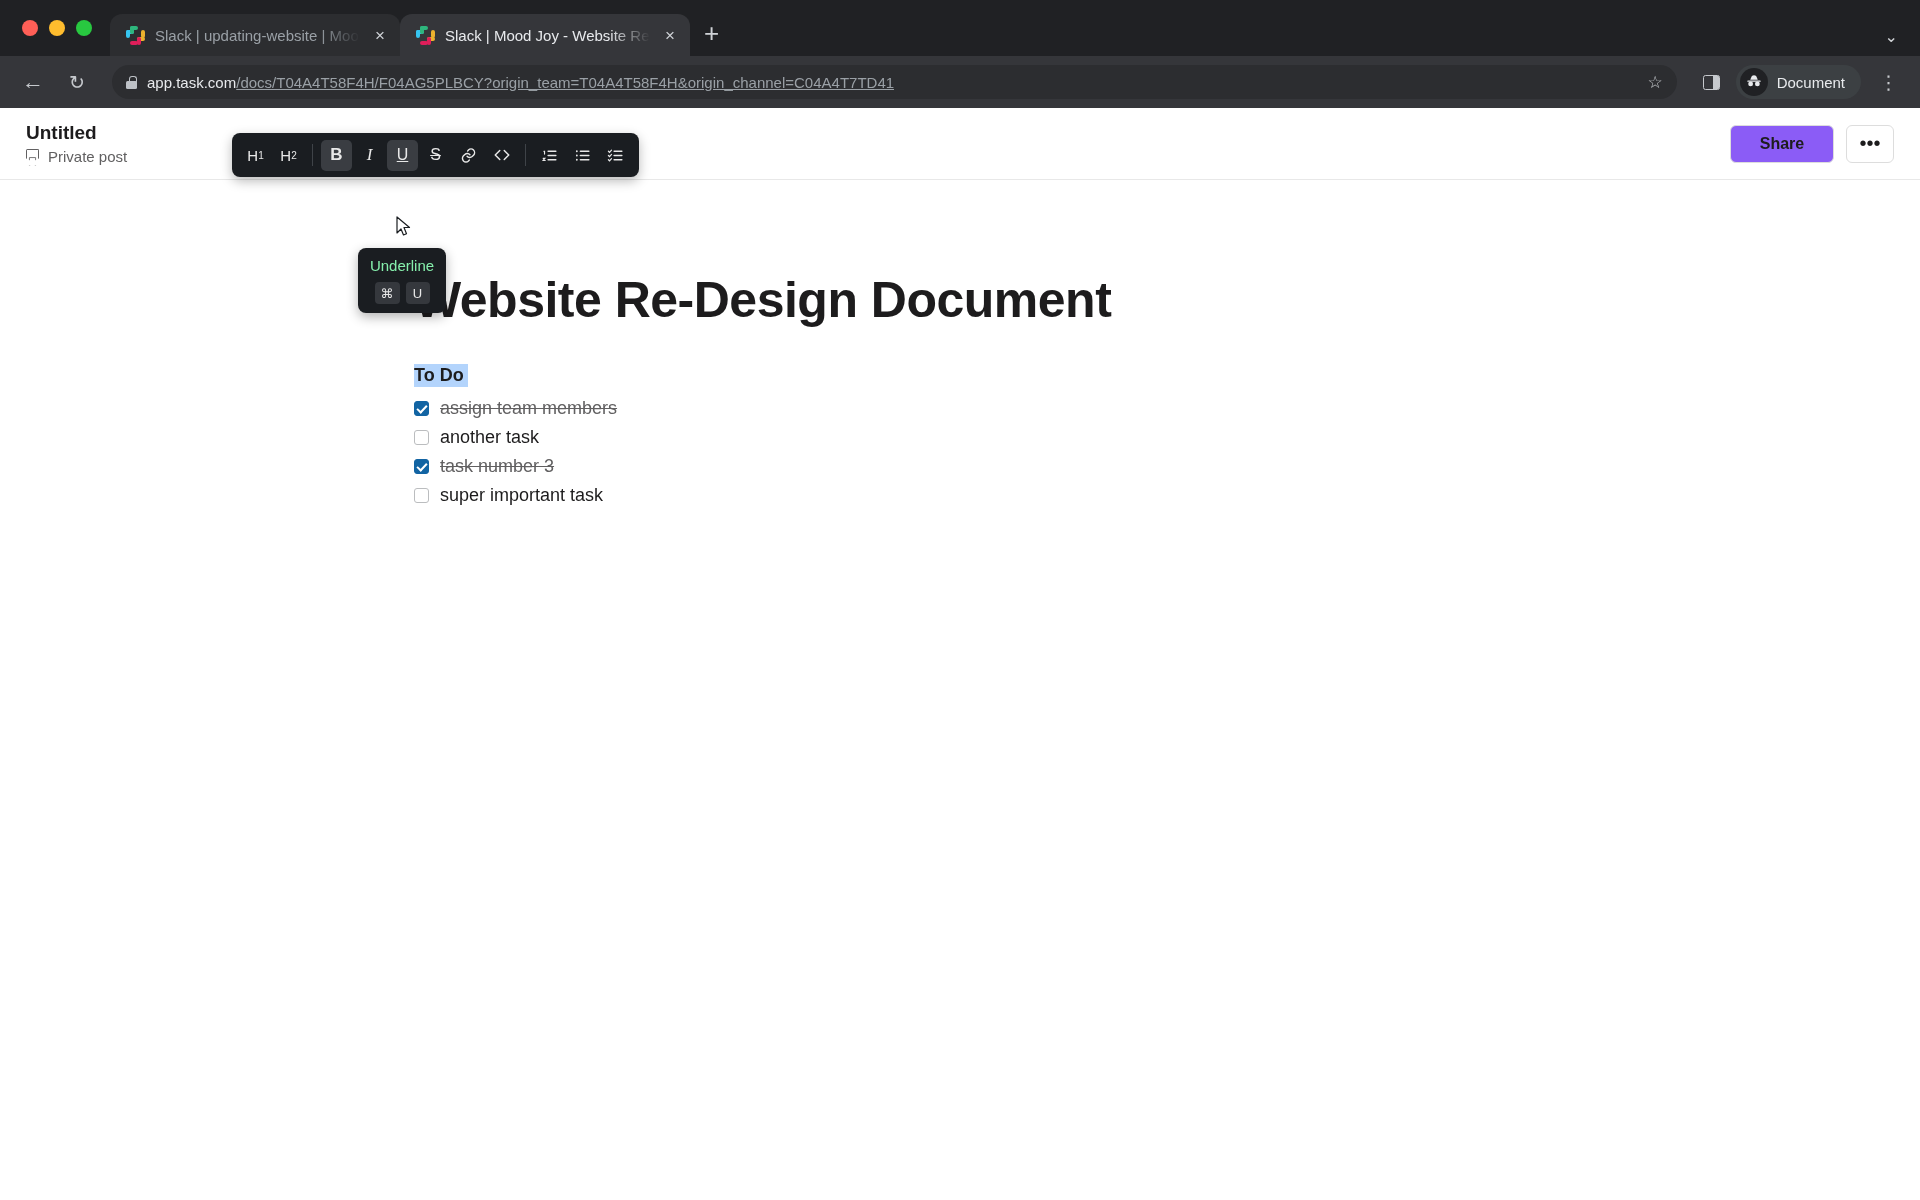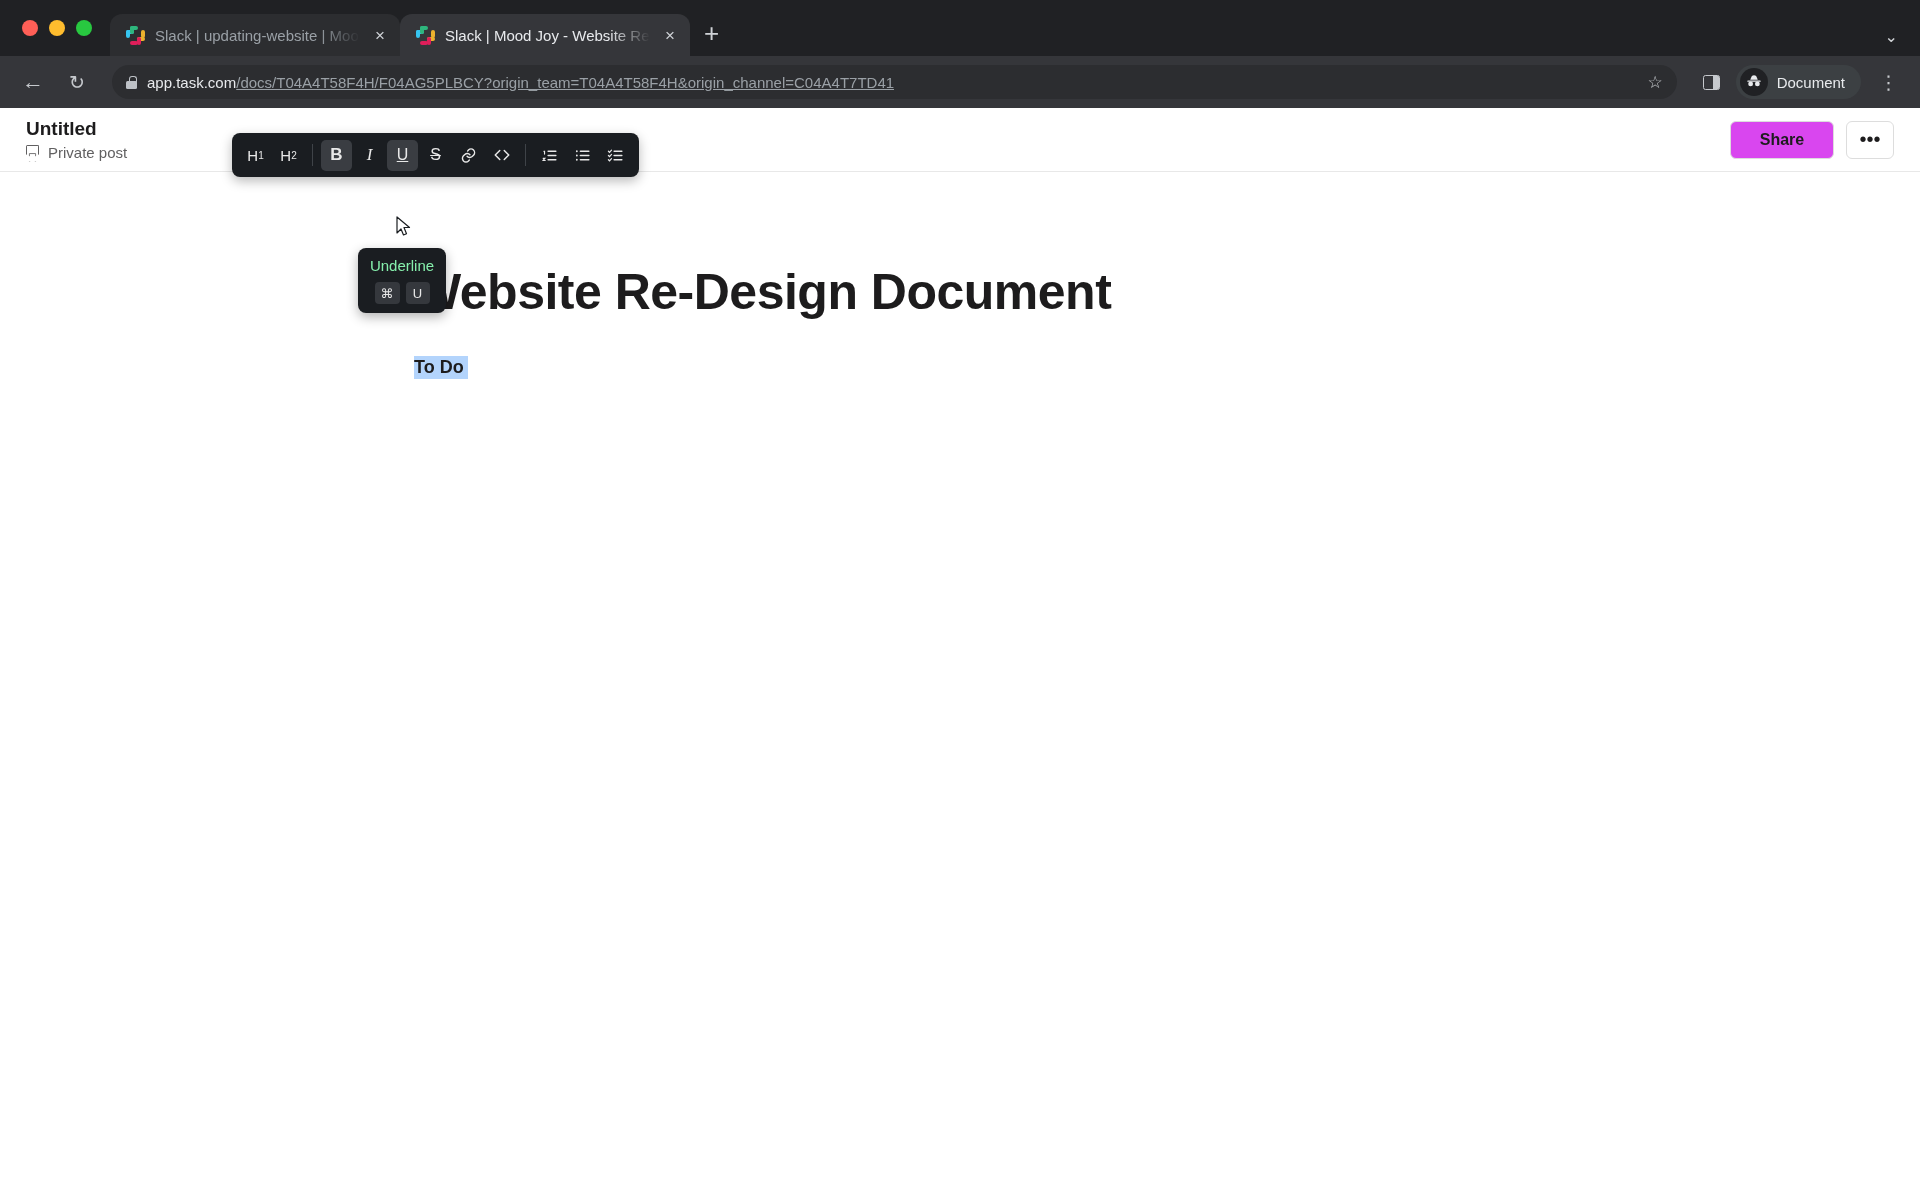--- a/index.html
+++ b/index.html
@@ -82,21 +82,21 @@
   .incog-avatar {
     width:28px; height:28px; border-radius:50%; background:#202124;
     display:flex; align-items:center; justify-content:center; font-size:13px; color:#e8eaed;
   }
   .menu-dots { color:#c6c9cd; font-size:19px; padding:0 8px 0 12px; letter-spacing:0; }
 
   
   .page { flex:1; background:#ffffff; position:relative; overflow:hidden; }
 
   .doc-header {
-    height:64px; border-bottom:1px solid #e8e8e8;
+    height:72px; border-bottom:1px solid #e8e8e8;
     display:flex; align-items:center; padding:0 26px; position:relative;
   }
   .doc-title-wrap { display:flex; flex-direction:column; gap:4px; }
   .doc-title { font-size:19px; font-weight:700; color:#1d1c1d; }
   .doc-sub { display:flex; align-items:center; gap:9px; font-size:15px; color:#616061; }
   .bookmark-ico { width:13px; height:16px; position:relative; flex:none; }
   .bookmark-ico::before{
     content:""; position:absolute; inset:0;
     border:1.6px solid #616061; border-bottom:none; border-radius:1.5px 1.5px 0 0;
   }
@@ -104,21 +104,21 @@
     content:""; position:absolute; left:-1.6px; right:-1.6px; bottom:-1px; height:8px;
     background:#fff;
     clip-path:polygon(0 100%,0 0,50% 52%,100% 0,100% 100%);
     border-left:1.6px solid transparent;
   }
   .bookmark-v{ position:absolute; left:0; bottom:-1px; width:13px; height:9px; }
 
   .doc-header-right { margin-left:auto; display:flex; align-items:center; gap:12px; }
   .share-btn {
     height:38px; min-width:104px; border:1px solid #ddd; border-radius:6px;
-    background:#d946ef; color:#1d1c1d; font-size:16px; font-weight:700;
+    background:#8b5cf6; color:#1d1c1d; font-size:16px; font-weight:700;
     display:flex; align-items:center; justify-content:center; padding:0 20px;
   }
   .more-btn {
     width:48px; height:38px; border:1px solid #ddd; border-radius:6px; background:#fff;
     display:flex; align-items:center; justify-content:center; color:#1d1c1d; font-size:20px;
   }
 
   
   .fmt-toolbar {
     position:absolute; left:232px; top:25px;
@@ -351,17 +351,35 @@
         </div>
       </div>
     </div>
 
     <div class="doc-body">
       <div class="doc-h1">Website Re-Design Document</div>
 
       <div>
         <div class="todo-head">To Do</div>
 
+        <div class="todo-list">
+          <div class="todo-item">
+            <span class="cb checked"></span>
+            <span class="todo-label done">assign team members</span>
+          </div>
+          <div class="todo-item">
+            <span class="cb unchecked"></span>
+            <span class="todo-label">another task</span>
+          </div>
+          <div class="todo-item">
+            <span class="cb checked"></span>
+            <span class="todo-label done">task number 3</span>
+          </div>
+          <div class="todo-item">
+            <span class="cb unchecked"></span>
+            <span class="todo-label">super important task</span>
+          </div>
+        </div>
       </div>
     </div>
 
   </div>
 </div>
 
 </body></html>

